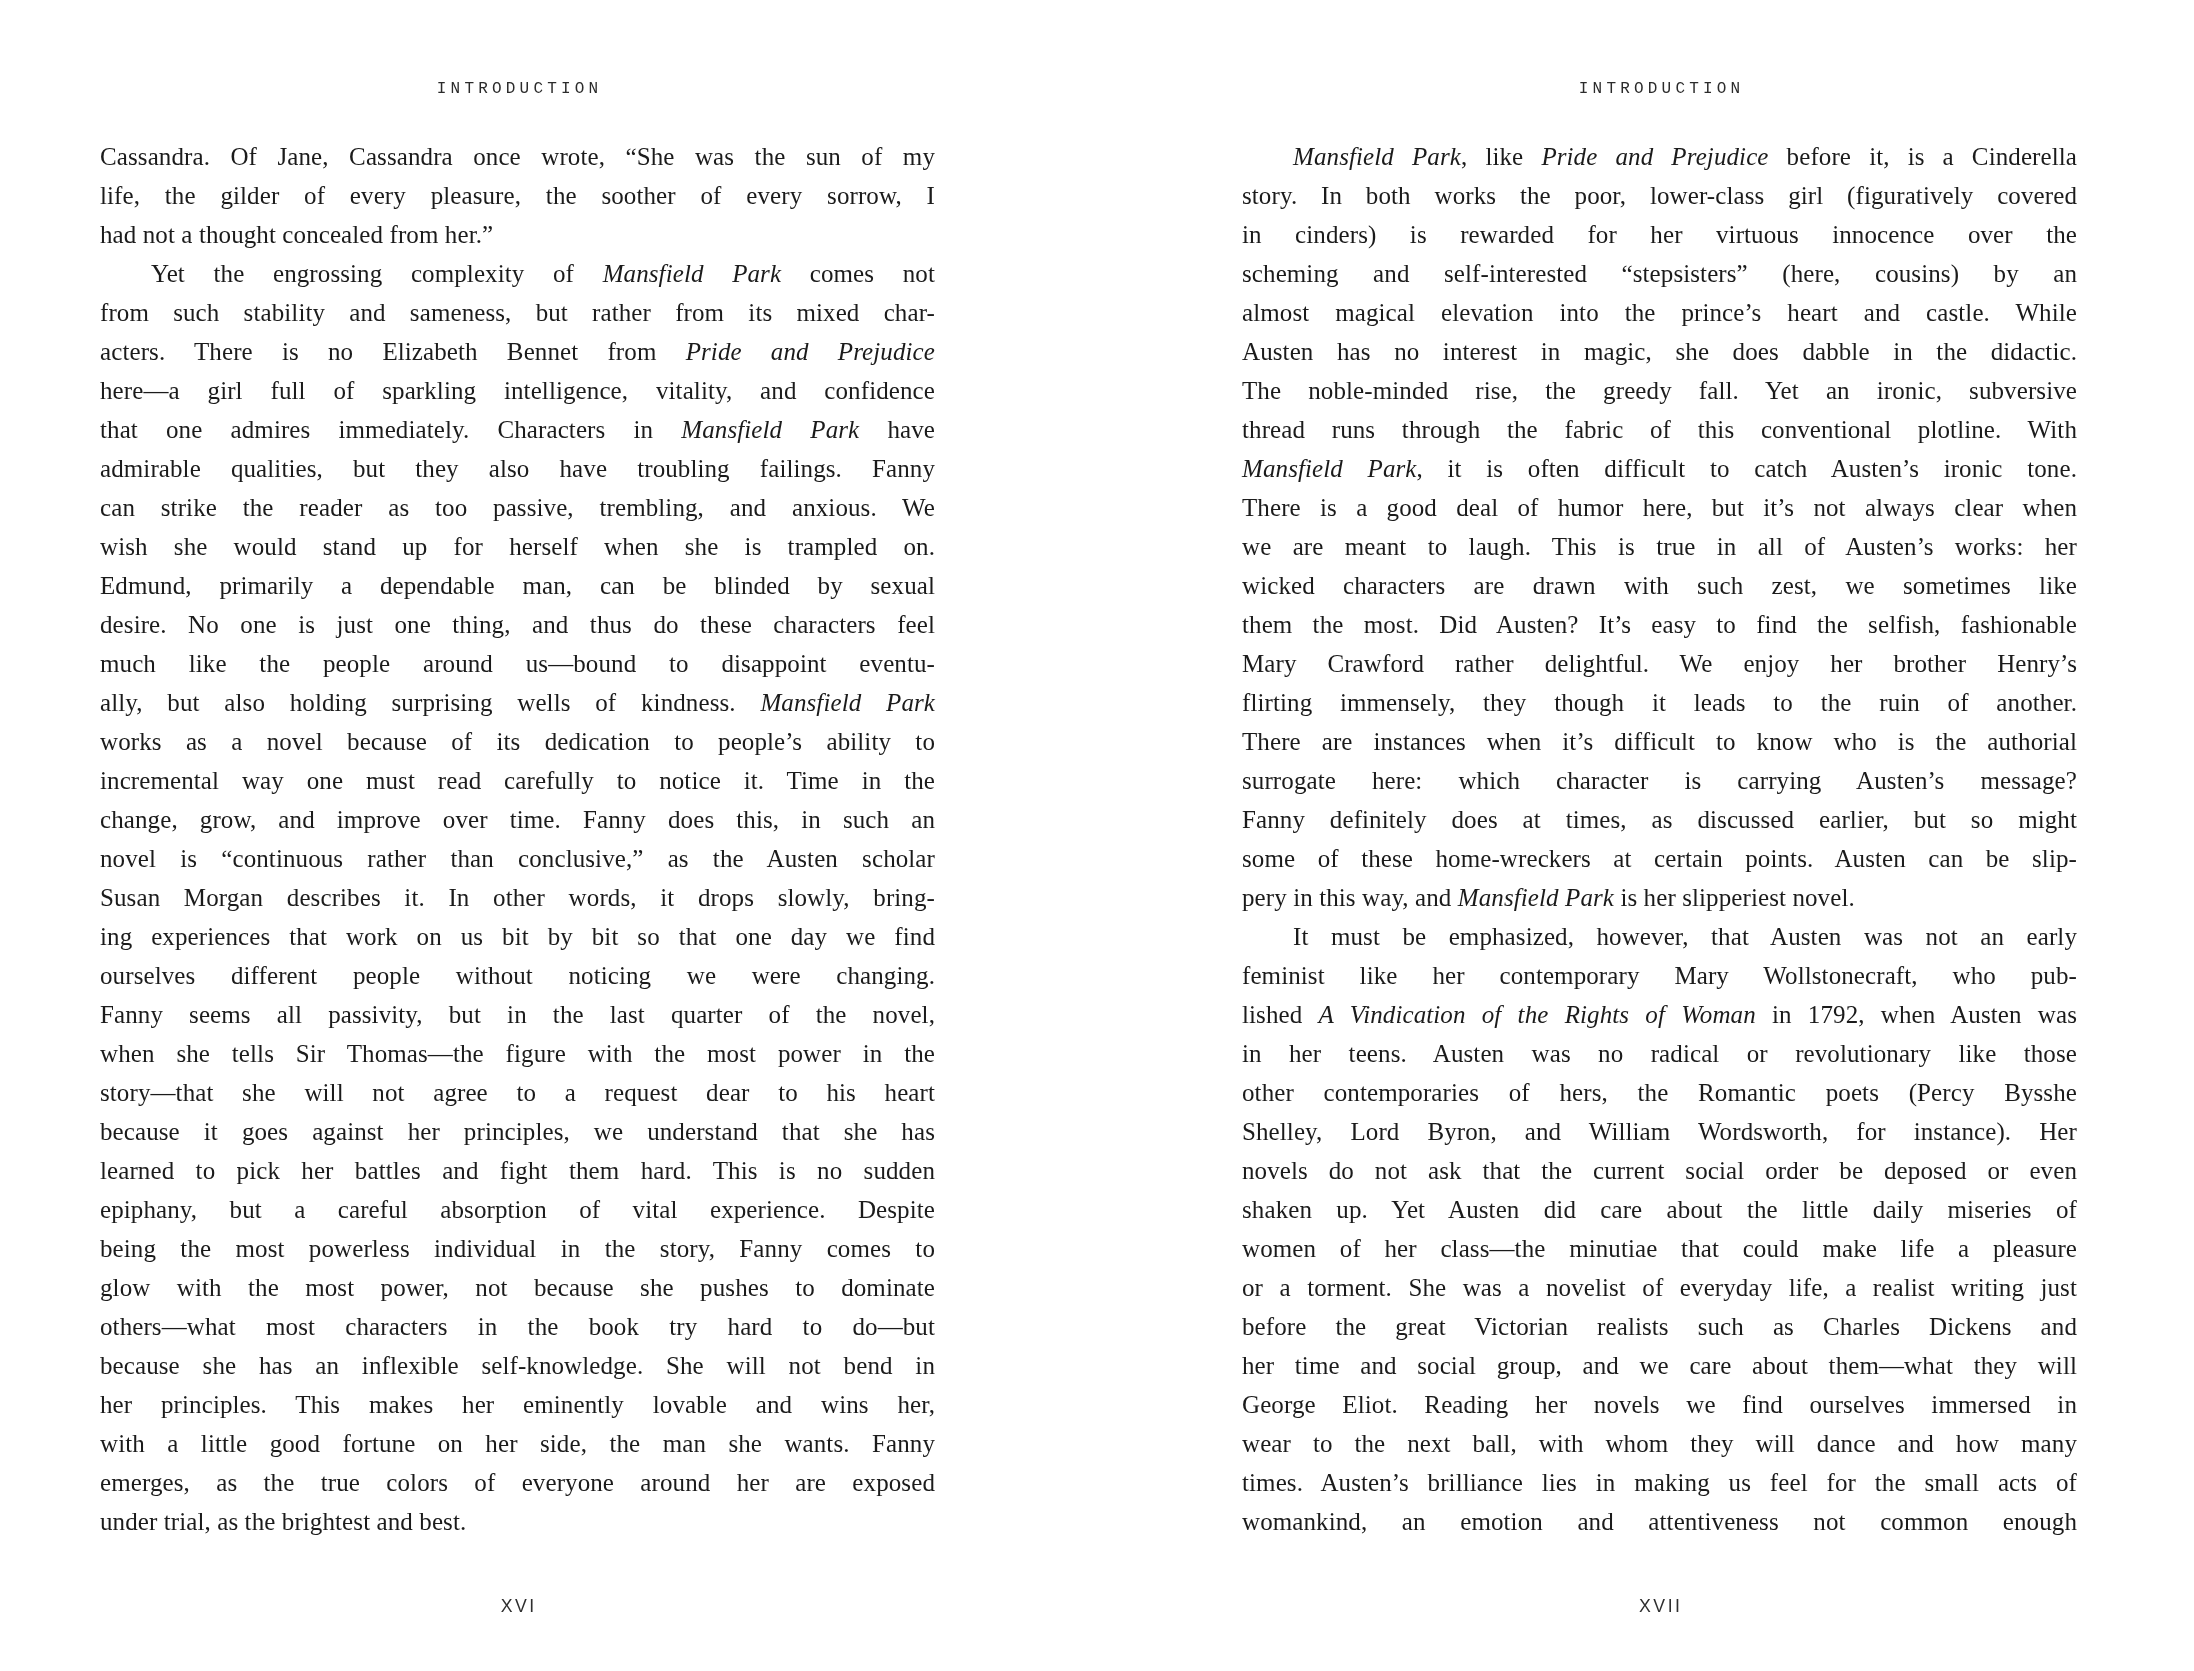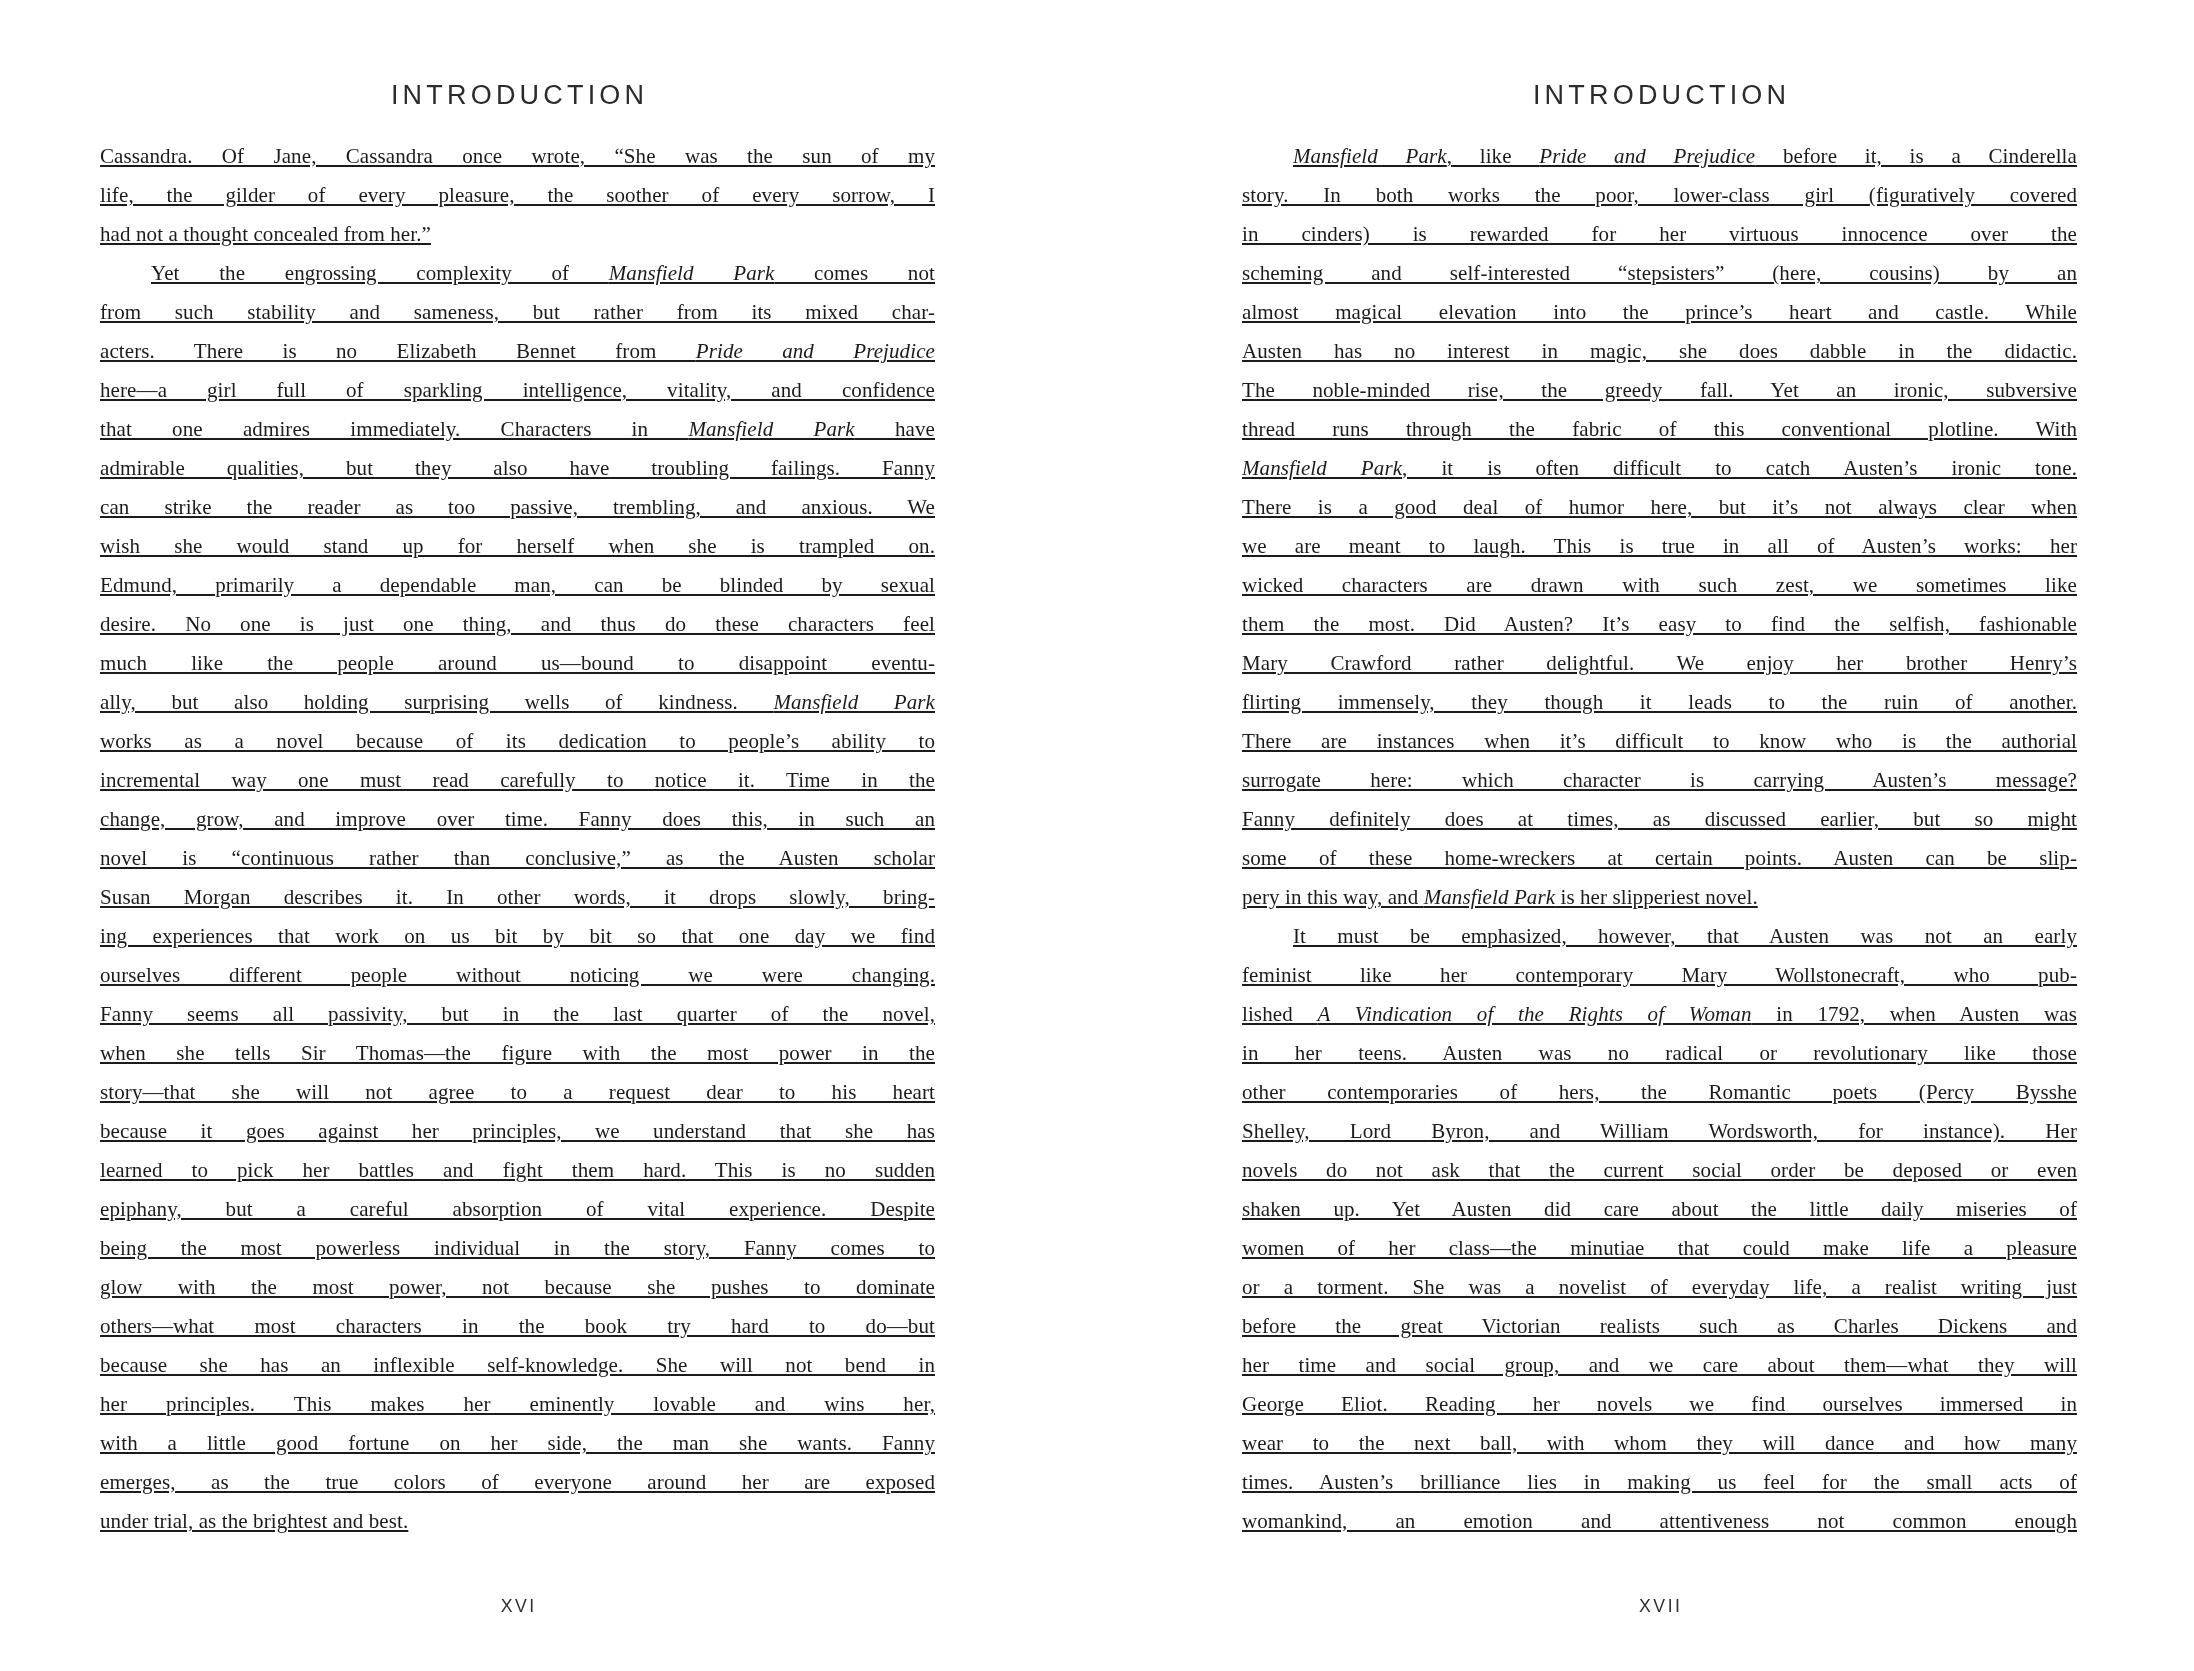--- a/index.html
+++ b/index.html
@@ -22,37 +22,36 @@
   }
   .page-left  { left: 100px;  width: 835px; }
   .page-right { left: 1242px; width: 835px; }
   .running-head {
     position: absolute;
     top: 80px;
     left: 0;
     width: 100%;
     margin: 0;
     text-align: center;
-    font-family: Liberation Sans, sans-serif;
+    font-family: Liberation Mono, monospace;
     font-weight: 400;
-    font-size: 27px;
+    font-size: 16px;
     letter-spacing: 4.2px;
     text-indent: 4.2px;
     color: #2b2b2b;
   }
   .text-block {
     position: absolute;
     top: 137px;
     left: 0;
     right: 0;
-    font-size: 21px;
+    font-size: 25px;
     line-height: 39px;
     letter-spacing: 0.1px;
     color: #1b1b1b;
-    text-decoration: underline;
   }
   .line {
     text-align: justify;
     text-align-last: justify;
   }
   .line.last {
     text-align-last: left;
   }
   .line.indent {
     text-indent: 51px;

